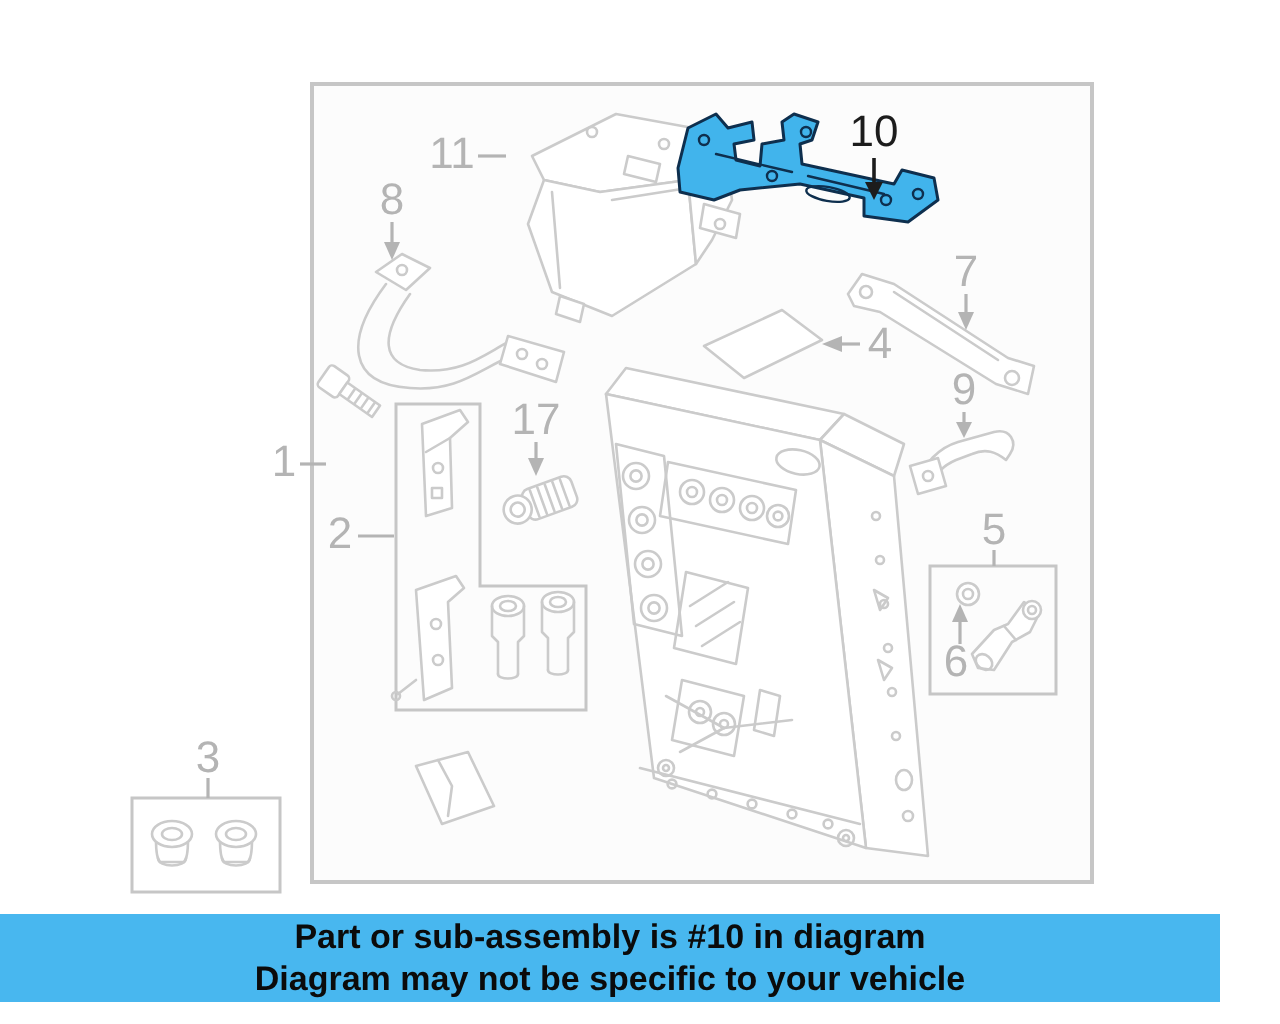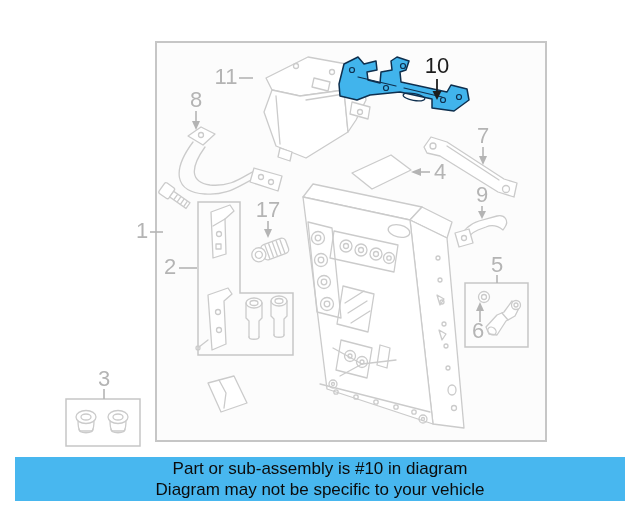--- a/index.html
+++ b/index.html
@@ -28,24 +28,24 @@
   .leadfill{fill:var(--label-gray);stroke:none;}
   .leadb{stroke:var(--label-black);stroke-width:1.8;fill:none;}
   .leadbfill{fill:var(--label-black);stroke:none;}
   .plabel{
     position:absolute;transform:translate(-50%,-50%);
     font-size:22px;line-height:1;color:var(--label-gray);
     user-select:none;white-space:nowrap;
   }
   .plabel.hot{color:var(--label-black);}
   #banner{
-    position:absolute;left:15px;top:457px;width:610px;height:44px;
+    position:absolute;left:0;top:457px;width:610px;height:44px;
     background:var(--banner-bg);color:var(--banner-text);
     display:flex;flex-direction:column;justify-content:center;align-items:center;
-    font-size:17px;line-height:21px;text-align:center;
+    font-size:17px;line-height:21px;text-align:center;font-weight:bold;
   }
 </style>
 </head>
 <body>
 
 <div id="stage">
 
   <svg id="art" width="640" height="512" viewBox="0 0 640 512">
 
     <rect class="frame" x="156" y="42" width="390" height="399"></rect>

